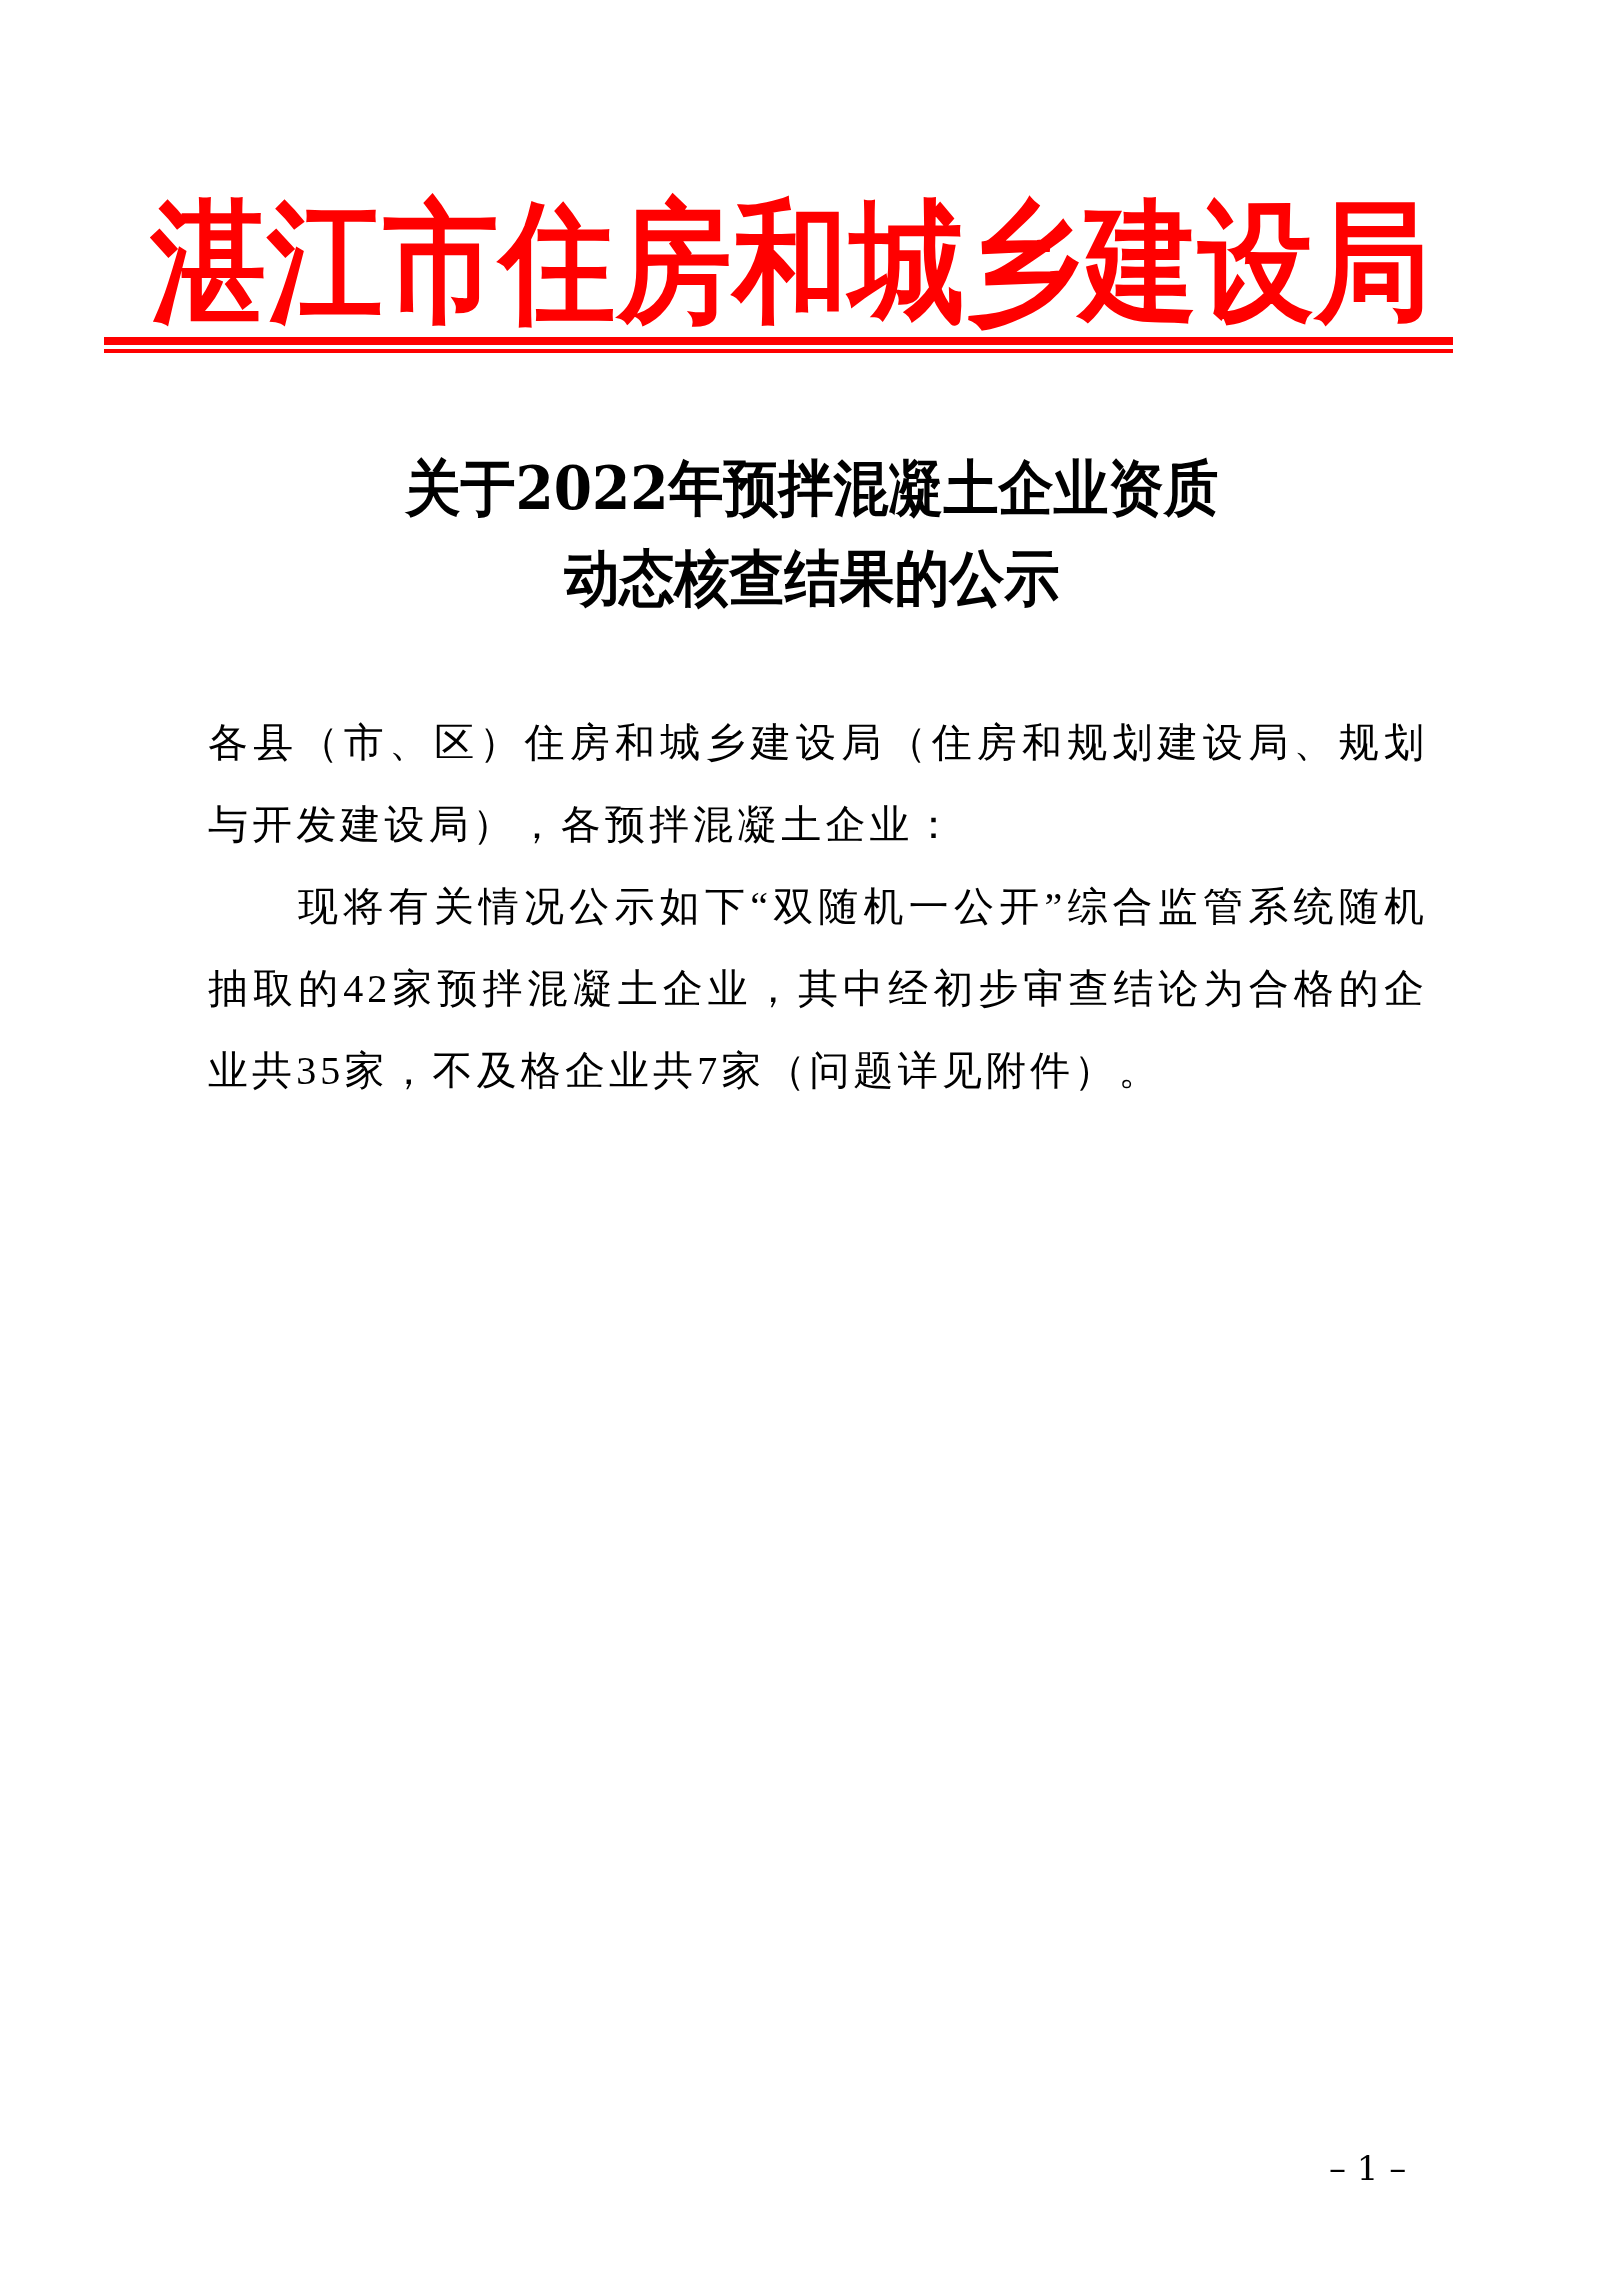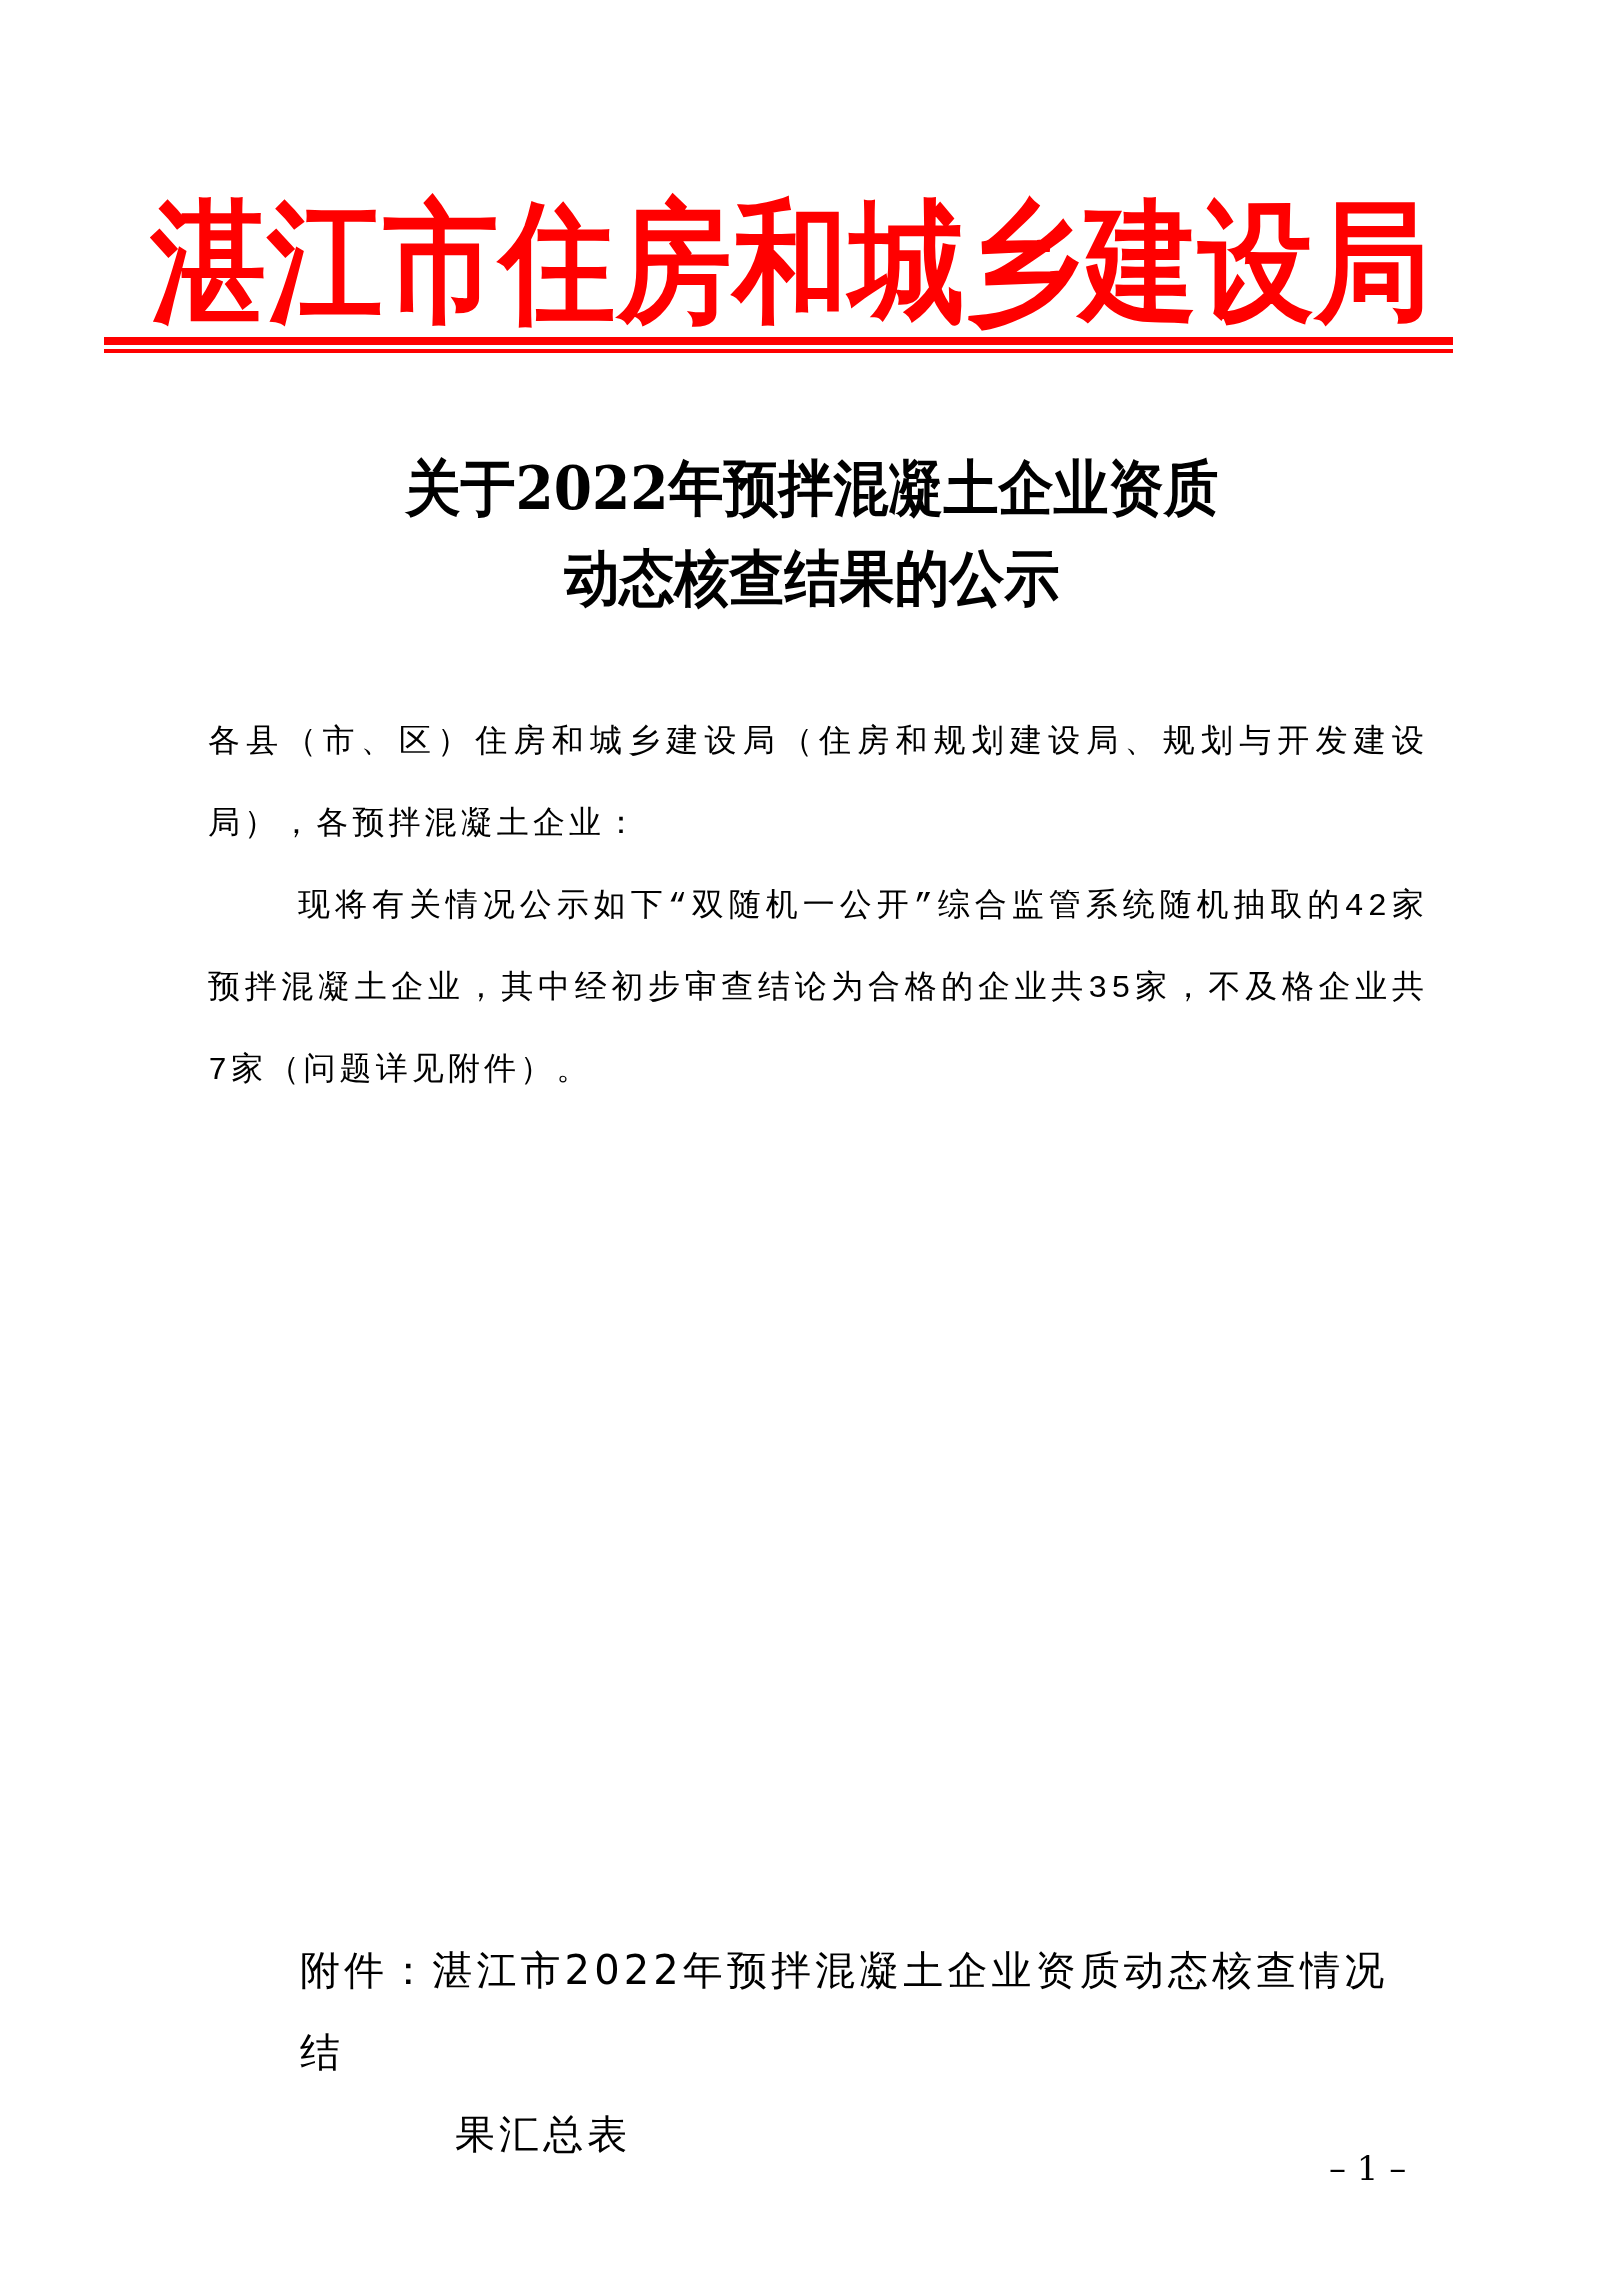--- a/index.html
+++ b/index.html
@@ -64,22 +64,22 @@
       line-height: 82px;
       transform: scaleY(1.1);
       transform-origin: center top;
     }
     .doc-title .line { display: block; }
     .body-text {
       position: absolute;
       left: 208px;
       top: 702px;
       width: 1220px;
-      font-family: Liberation Mono, monospace;
-      font-size: 32px;
+      font-family: Liberation Serif, serif;
+      font-size: 40px;
       line-height: 82px;
       letter-spacing: 4.1px;
     }
     .para {
       margin: 0;
       text-align: justify;
     }
     .para.indent { text-indent: 90px; }
     .attachment {
       position: absolute;
@@ -119,21 +119,17 @@
   <div class="doc-title">
     <span class="line">关于2022年预拌混凝土企业资质</span>
     <span class="line">动态核查结果的公示</span>
   </div>
 
   <div class="body-text">
     <p class="para">各县（市、区）住房和城乡建设局（住房和规划建设局、规划与开发建设局），各预拌混凝土企业：</p>
     <p class="para indent">现将有关情况公示如下“双随机一公开”综合监管系统随机抽取的42家预拌混凝土企业，其中经初步审查结论为合格的企业共35家，不及格企业共7家（问题详见附件）。</p>
   </div>
 
-  <div class="attachment">
-    <span class="label">附件：</span><span>湛江市2022年预拌混凝土企业资质动态核查情况结</span>
-    <span class="att-line2">果汇总表</span>
-  </div>
 
   <div class="page-number">– 1 –</div>
 
 </div>
 
 
 </body></html>

